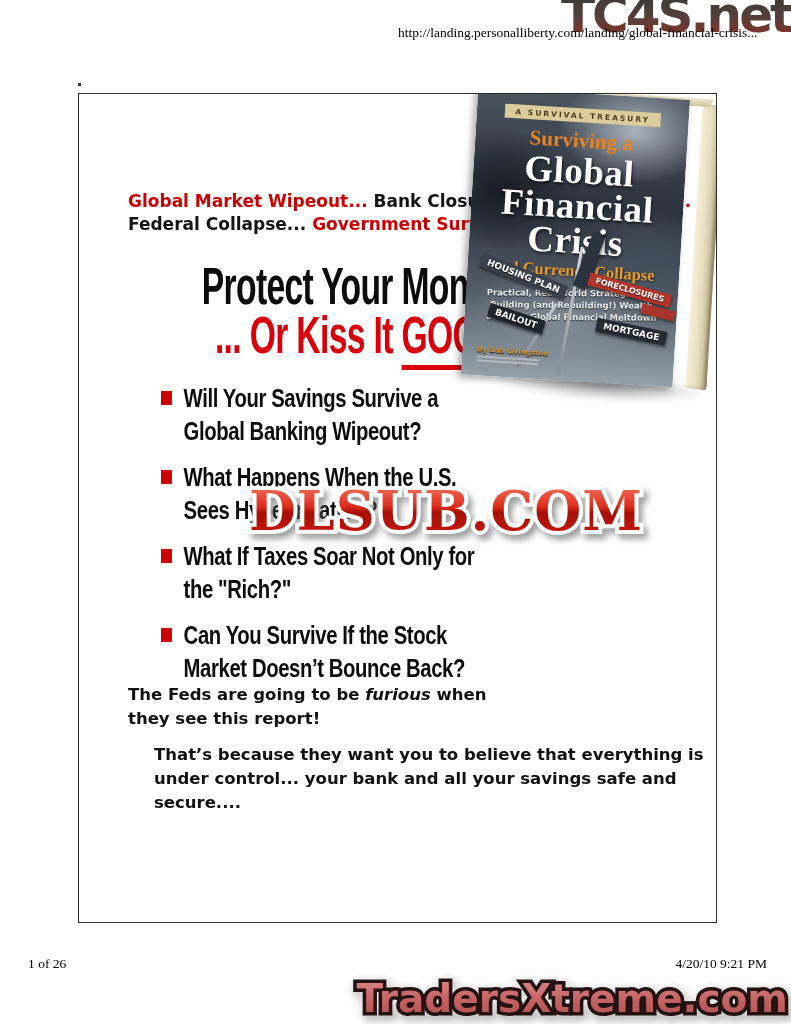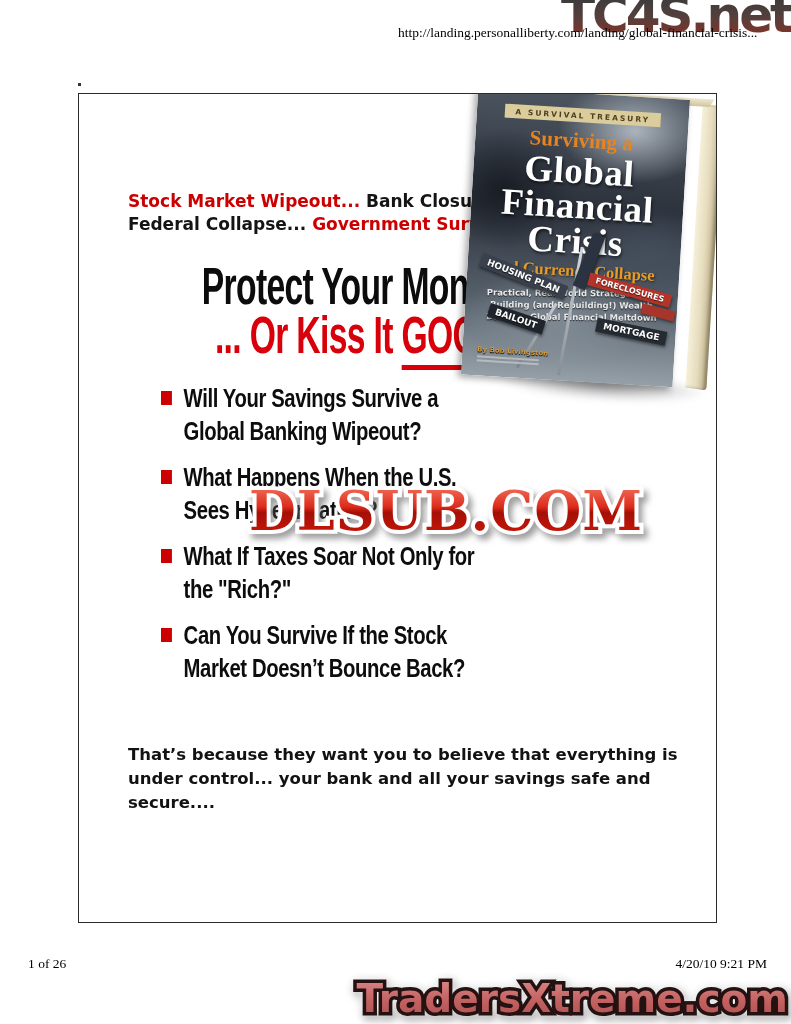--- a/index.html
+++ b/index.html
@@ -59,21 +59,21 @@
              font-family:"Liberation Sans","DejaVu Sans",sans-serif;
              font-weight:bold; font-size:26px; line-height:33px;
              letter-spacing:-.5px; color:#0d0d0d; }
   #bullets li { display:flex; margin-bottom:13px; }
   .sq { flex:none; width:14px; height:14px; background:#cc0000; margin:9px 15px 0 0; }
 
   
   .para { position:absolute; left:49px; font-weight:bold; font-size:16.5px;
           line-height:24px; color:#121212; }
   #p1 { top:589px; width:378px; }
-  #p2 { top:649px; width:560px; }
+  #p2 { top:649px; width:560px;margin-left:26px; }
   #p3 { top:727px; width:560px; }
   #pb { top:762px; left:72px; width:560px; display:flex; }
   .dot { flex:none; width:7px; height:7px; border-radius:50%; background:#111;
          margin:9px 12px 0 0; }
   #pb .pbtxt { width:532px; }
   em { font-style:italic; }
 
   
   #book { position:absolute; left:382px; top:-8px; width:256px; height:316px; z-index:5; }
   #book-shadow { position:absolute; left:6px; right:-18px; bottom:-4px; height:40px;
@@ -156,21 +156,21 @@
 
   <div id="wm-tc4s">TC4S.net</div>
 
   <div id="hdr-url" class="chrome">http://landing.personalliberty.com/landing/global-financial-crisis...</div>
 
   <div id="stray-dot"></div>
 
   <div id="box">
 
     <div id="teaser">
-      <div><span class="t-red">Stock Market Wipeout... </span><span class="t-blk">Bank Closures... </span><span class="t-red">Hyperinflation...</span></div>
+      <div><span class="t-red">Global Market Wipeout... </span><span class="t-blk">Bank Closures... </span><span class="t-red">Hyperinflation...</span></div>
       <div><span class="t-blk">Federal Collapse... </span><span class="t-red">Government Surveillance...</span></div>
     </div>
 
     <div id="hl1" class="hl">
       <span class="squeeze">Protect Your Money Now!</span>
     </div>
     <div id="hl2" class="hl">
       <span class="squeeze"><span>... Or Kiss It </span><span class="u">GOODBYE!</span></span>
     </div>
 
@@ -216,20 +216,21 @@
           <div id="sign-mort" class="sign">MORTGAGE</div>
           <div id="cover-author">
             <span>By Bob Livingston</span>
             <div class="author-line"></div>
             <div class="author-line"></div>
           </div>
         </div>
       </div>
     </div>
 
+    <p id="p1" class="para"><span>The Feds are going to be </span><em>furious</em><span> when they see this report!</span></p>
     <p id="p2" class="para">That’s because they want you to believe that everything is under control... your bank and all your savings safe and secure....</p>
   </div>
 
   <div id="wm-dlsub">
     <span class="layer stroke">DLSUB.COM</span>
     <span class="layer fill">DLSUB.COM</span>
   </div>
 
   <div id="ftr-page" class="chrome">1 of 26</div>
   <div id="ftr-time" class="chrome">4/20/10 9:21 PM</div>

